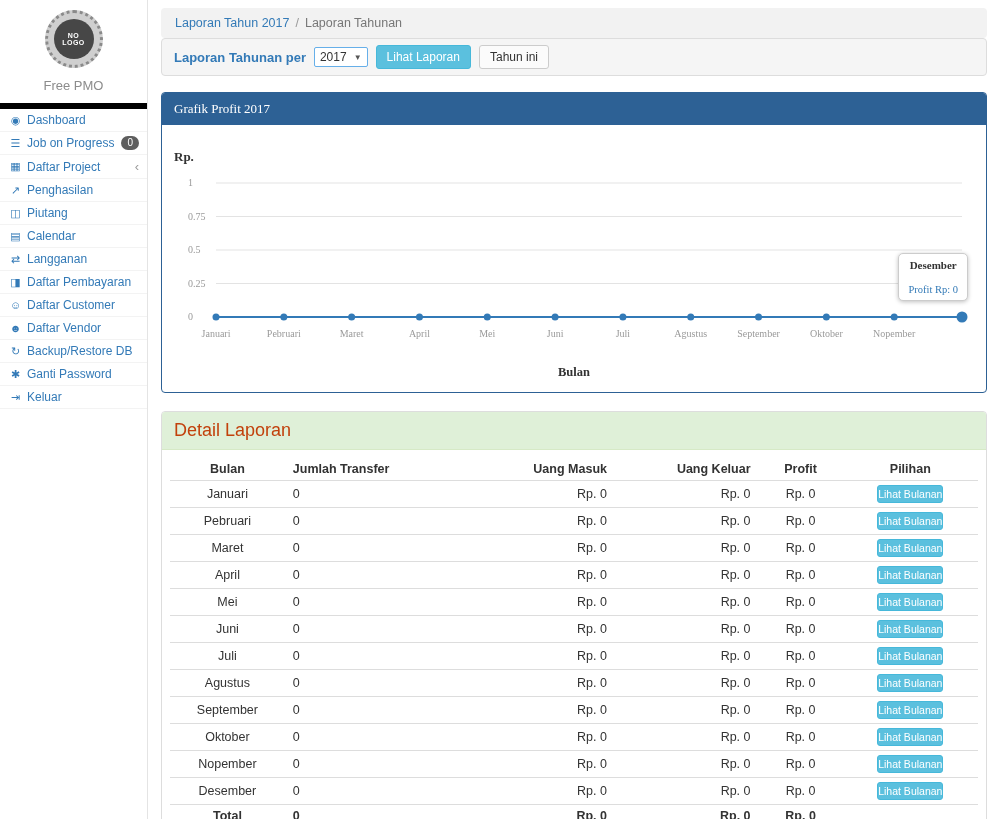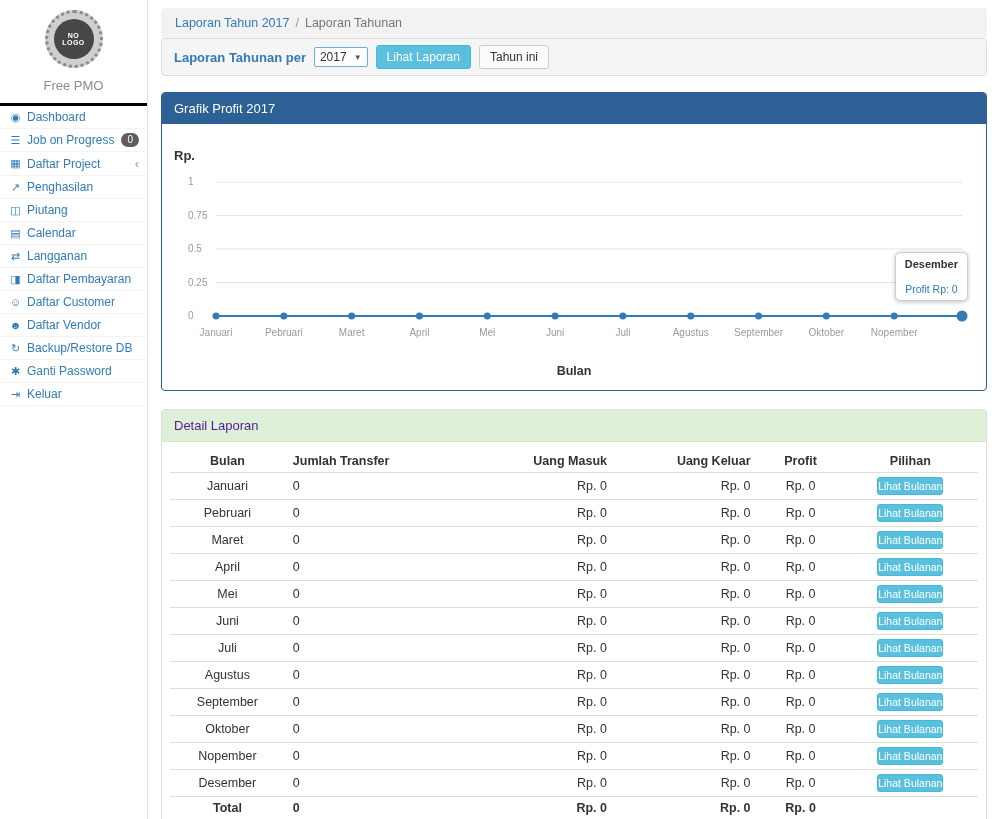--- a/index.html
+++ b/index.html
@@ -16,21 +16,21 @@
     width:58px; height:58px; margin:0 auto; border-radius:50%;
     border:3px dotted #8a8a8a; background:#cfcfcf;
     display:flex; align-items:center; justify-content:center;
   }
   .logo-inner {
     width:40px; height:40px; border-radius:50%; background:#474747;
     color:#fff; font-size:7px; font-weight:bold; letter-spacing:.5px;
     display:flex; align-items:center; justify-content:center; text-align:center;
   }
   .logo-inner span { width:26px; }
-  .brand { color:#8c8c8c; font-size:13px; text-align:center; padding:6px 0 10px; border-bottom:3px solid #000000; }
+  .brand { color:#8c8c8c; font-size:13px; text-align:center; padding:6px 0 10px; border-bottom:6px solid #000000; }
   .nav-item {
     display:flex; align-items:center; gap:4px;
     padding:4px 8px; border-bottom:1px solid #f3f3f3;
     color:#337ab7; font-size:12px; cursor:pointer; white-space:nowrap;
   }
   .nav-icon { width:15px; flex:none; text-align:center; font-size:11px; }
   .nav-label { flex:1; overflow:hidden; }
   .nav-badge { background:#5e5e5e; color:#fff; border-radius:10px; font-size:10px; line-height:14px; padding:0 6px; }
   .nav-chevron { color:#9a9a9a; font-size:13px; }
   
@@ -49,23 +49,23 @@
     background:#fff; border:1px solid #66afe9; border-radius:2px;
     font-size:12px; padding:2px 5px; display:inline-flex; align-items:center; gap:7px; cursor:pointer;
   }
   .year-select .caret { font-size:8px; color:#555; }
   .btn { font-size:12px; border-radius:3px; padding:4px 10px; border:1px solid transparent; cursor:pointer; font-family:inherit; }
   .btn-info { background:#5bc0de; border-color:#46b8da; color:#fff; }
   .btn-default { background:#fbfbfb; border-color:#ccc; color:#333; }
   .btn-xs { font-size:10.5px; padding:2px 0;text-align:right; }
   
   .panel { border:1px solid #ddd; border-radius:4px; background:#fff; margin-bottom:18px; overflow:hidden; }
-  .panel-primary { border-color:#2d6195; }
+  .panel-primary { border-color:#2d6195;font-family:Liberation Serif, serif; }
   .heading-primary { background:#2d6195; color:#fff; font-size:13px; padding:8px 12px; }
-  .heading-success { background:#dff0d8; color:#4c1d95; font-size:13px; padding:8px 12px; border-bottom:1px solid #d6e9c6; }
+  .heading-success { background:#dff0d8; color:#c2410c; font-size:18px; padding:8px 12px; border-bottom:1px solid #d6e9c6; }
   
   .chart-body { padding:8px 12px 4px; position:relative; }
   .rp-label { font-weight:bold; font-size:13px; color:#333; height:18px;margin-top:16px; }
   .bulan-label { text-align:center; font-weight:bold; font-size:12.5px; color:#333; padding:2px 0 8px; }
   .tooltip-box {
     position:absolute; right:18px; top:128px; background:#fff;
     border:1px solid #ccc; border-radius:5px; box-shadow:0 1px 4px rgba(0,0,0,.25);
     padding:5px 9px; text-align:center; z-index:2;
   }
   .tooltip-title { font-weight:bold; font-size:11px; color:#333; }

